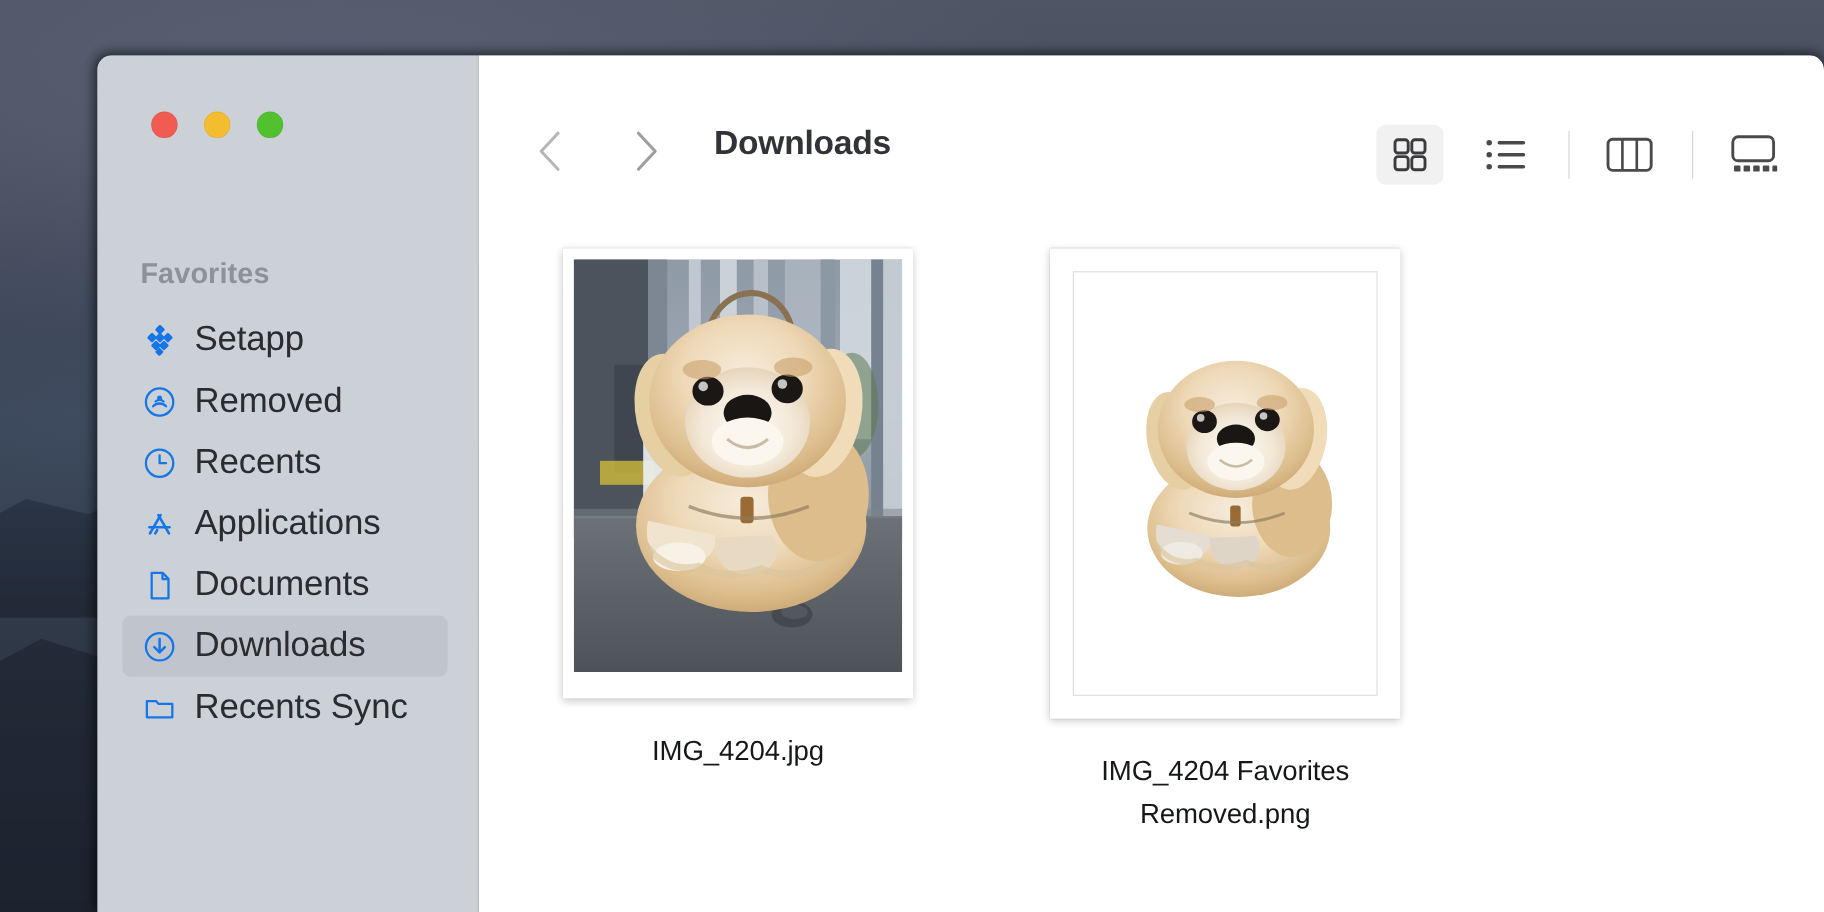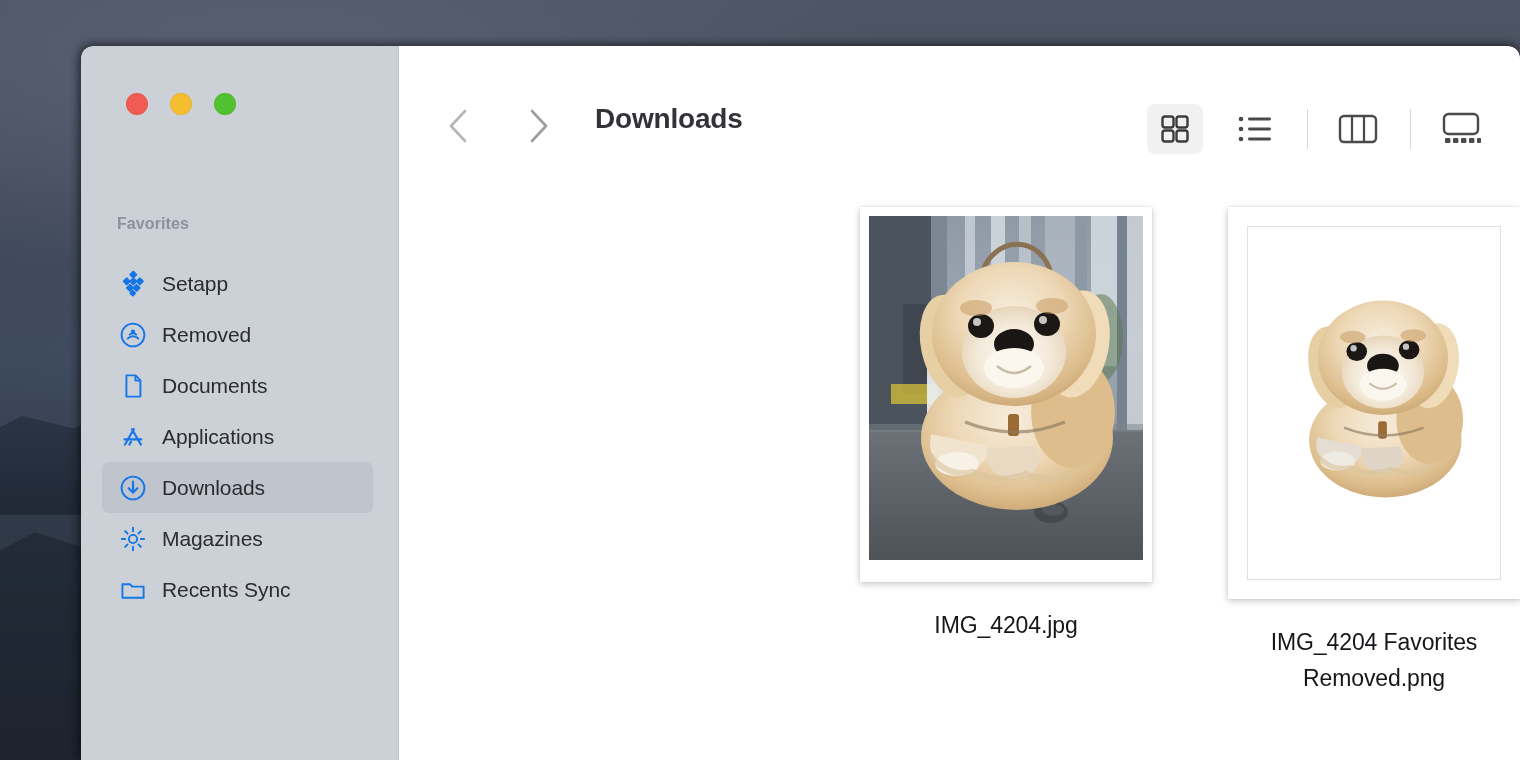--- a/index.html
+++ b/index.html
@@ -101,21 +101,21 @@
     box-shadow: inset 0 0 0 0.5px rgba(0,0,0,0.08);
   }
   .tl.red    { background: #f05b52; }
   .tl.yellow { background: #f4bd2f; }
   .tl.green  { background: #52c130; }
 
   .sidebar-section-header {
     position: absolute;
     left: 36px;
     top: 169px;
-    font-size: 16px;
+    font-size: 24px;
     font-weight: bold;
     color: #8d9199;
     letter-spacing: 0.1px;
     text-align: right;
   }
 
   #sidebar-list {
     position: absolute;
     left: 0;
     top: 212px;
@@ -138,21 +138,21 @@
     width: 28px;
     height: 28px;
     flex: 0 0 28px;
     margin-right: 15px;
     display: flex;
     align-items: center;
     justify-content: center;
   }
   .sidebar-item .si-icon svg { display: block; }
   .sidebar-item .si-label {
-    font-size: 21px;
+    font-size: 29px;
     color: #2a2c30;
     letter-spacing: -0.1px;
     white-space: nowrap;
   }
 
   
   #content {
     flex: 1 1 auto;
     background: #ffffff;
     position: relative;
@@ -217,22 +217,21 @@
   #file-grid {
     position: absolute;
     left: 0;
     top: 116px;
     right: 0;
     bottom: 0;
     padding: 45px 0 0 70px;
     box-sizing: border-box;
     display: flex;
     align-items: flex-start;
-    gap: 76px;
-    justify-content: flex-end;
+    gap: 114px;
   }
   .file-item {
     width: 292px;
     display: flex;
     flex-direction: column;
     align-items: center;
   }
   .thumb-shell {
     background: #ffffff;
     box-shadow: 0 2px 7px rgba(0,0,0,0.22), 0 0 1px rgba(0,0,0,0.18);
@@ -325,64 +324,55 @@
                 <path d="M8.6 17.6 a7.4 7.4 0 0 1 10.8 0" stroke="#1576e8" stroke-width="1.9" stroke-linecap="round" fill="none"></path>
                 <path d="M10.7 13.6 a4.6 4.6 0 0 1 6.6 0" stroke="#1576e8" stroke-width="1.9" stroke-linecap="round" fill="none"></path>
                 <circle cx="14" cy="10.6" r="2.1" fill="#1576e8"></circle>
               </svg>
             </span>
             <span class="si-label">Removed</span>
           </div>
           <div class="sidebar-item">
             <span class="si-icon">
               <svg width="28" height="28" viewBox="0 0 28 28" fill="none">
-                <path d="M7.4 3.4 H16.6 L21.4 8.4 V24.6 H7.4 Z" stroke="#1576e8" stroke-width="1.9" stroke-linejoin="round" fill="none"></path>
-                <path d="M16.4 3.4 V8.6 H21.4" stroke="#1576e8" stroke-width="1.9" stroke-linejoin="round" fill="none"></path>
+                <circle cx="14" cy="14" r="11.4" stroke="#1576e8" stroke-width="1.9"></circle>
+                <path d="M14 7.4 V14 H19.4" stroke="#1576e8" stroke-width="1.9" stroke-linecap="round" stroke-linejoin="round"></path>
               </svg>
             </span>
-            <span class="si-label">Documents</span>
+            <span class="si-label">Recents</span>
           </div>
           <div class="sidebar-item">
             <span class="si-icon">
               <svg width="28" height="28" viewBox="0 0 28 28" fill="none">
                 <path d="M6 21.5 L14.8 6.2" stroke="#1576e8" stroke-width="2.2" stroke-linecap="round"></path>
                 <path d="M13 6.2 L21.8 21.5" stroke="#1576e8" stroke-width="2.2" stroke-linecap="round"></path>
                 <path d="M5.6 16.4 H22.2" stroke="#1576e8" stroke-width="2.2" stroke-linecap="round"></path>
                 <path d="M10.4 21.5 L12 18.8" stroke="#1576e8" stroke-width="2.2" stroke-linecap="round"></path>
               </svg>
             </span>
             <span class="si-label">Applications</span>
           </div>
+          <div class="sidebar-item">
+            <span class="si-icon">
+              <svg width="28" height="28" viewBox="0 0 28 28" fill="none">
+                <path d="M7.4 3.4 H16.6 L21.4 8.4 V24.6 H7.4 Z" stroke="#1576e8" stroke-width="1.9" stroke-linejoin="round" fill="none"></path>
+                <path d="M16.4 3.4 V8.6 H21.4" stroke="#1576e8" stroke-width="1.9" stroke-linejoin="round" fill="none"></path>
+              </svg>
+            </span>
+            <span class="si-label">Documents</span>
+          </div>
           <div class="sidebar-item selected">
             <span class="si-icon">
               <svg width="28" height="28" viewBox="0 0 28 28" fill="none">
                 <circle cx="14" cy="14" r="11.4" stroke="#1576e8" stroke-width="1.9"></circle>
                 <path d="M14 7.6 V18.4" stroke="#1576e8" stroke-width="2.1" stroke-linecap="round"></path>
                 <path d="M9.6 14.2 L14 18.6 L18.4 14.2" stroke="#1576e8" stroke-width="2.1" stroke-linecap="round" stroke-linejoin="round" fill="none"></path>
               </svg>
             </span>
             <span class="si-label">Downloads</span>
-          </div>
-          <div class="sidebar-item">
-            <span class="si-icon">
-              <svg width="28" height="28" viewBox="0 0 28 28" fill="none">
-                <circle cx="14" cy="14" r="4.1" stroke="#1576e8" stroke-width="1.9"></circle>
-                <g stroke="#1576e8" stroke-width="1.9" stroke-linecap="round">
-                  <path d="M14 2.8 V6.2"></path>
-                  <path d="M14 21.8 V25.2"></path>
-                  <path d="M2.8 14 H6.2"></path>
-                  <path d="M21.8 14 H25.2"></path>
-                  <path d="M6.1 6.1 L8.5 8.5"></path>
-                  <path d="M19.5 19.5 L21.9 21.9"></path>
-                  <path d="M21.9 6.1 L19.5 8.5"></path>
-                  <path d="M8.5 19.5 L6.1 21.9"></path>
-                </g>
-              </svg>
-            </span>
-            <span class="si-label">Magazines</span>
           </div>
           <div class="sidebar-item">
             <span class="si-icon">
               <svg width="28" height="28" viewBox="0 0 28 28" fill="none">
                 <path d="M3.4 8.2 H11 L13.2 10.6 H24.6 V21.8 H3.4 Z" stroke="#1576e8" stroke-width="1.9" stroke-linejoin="round" fill="none"></path>
               </svg>
             </span>
             <span class="si-label">Recents Sync</span>
           </div>
         </div>

